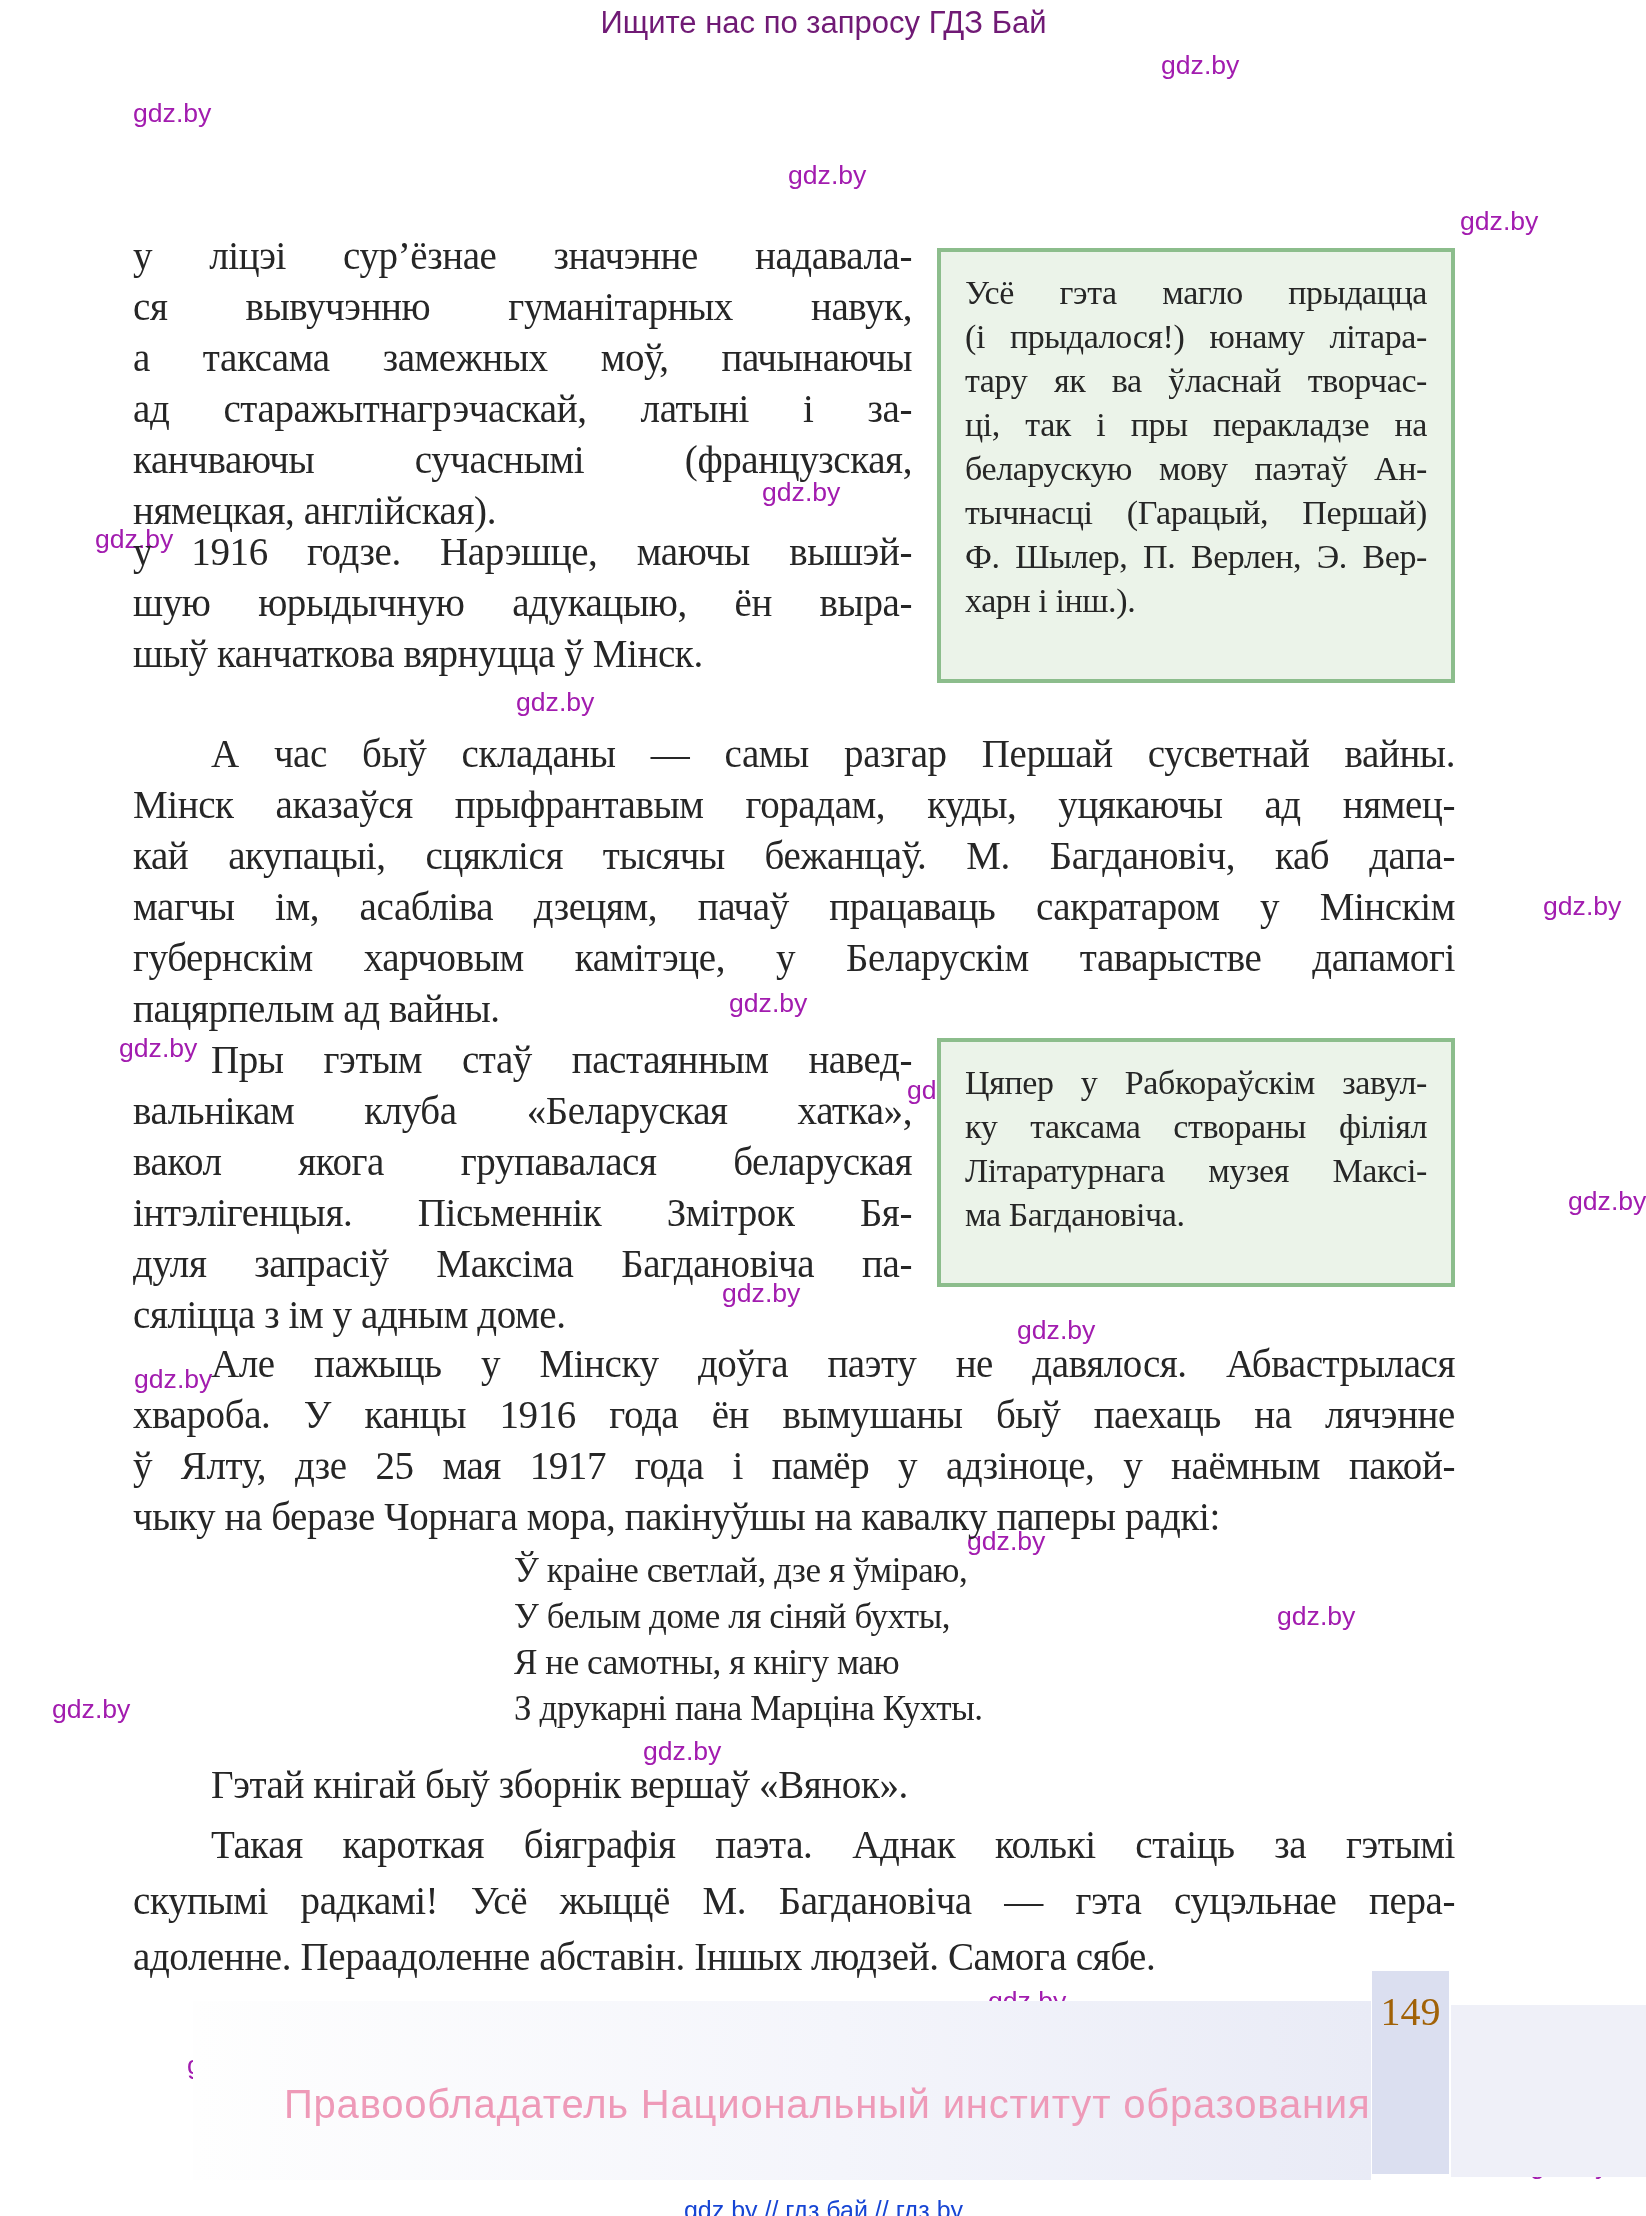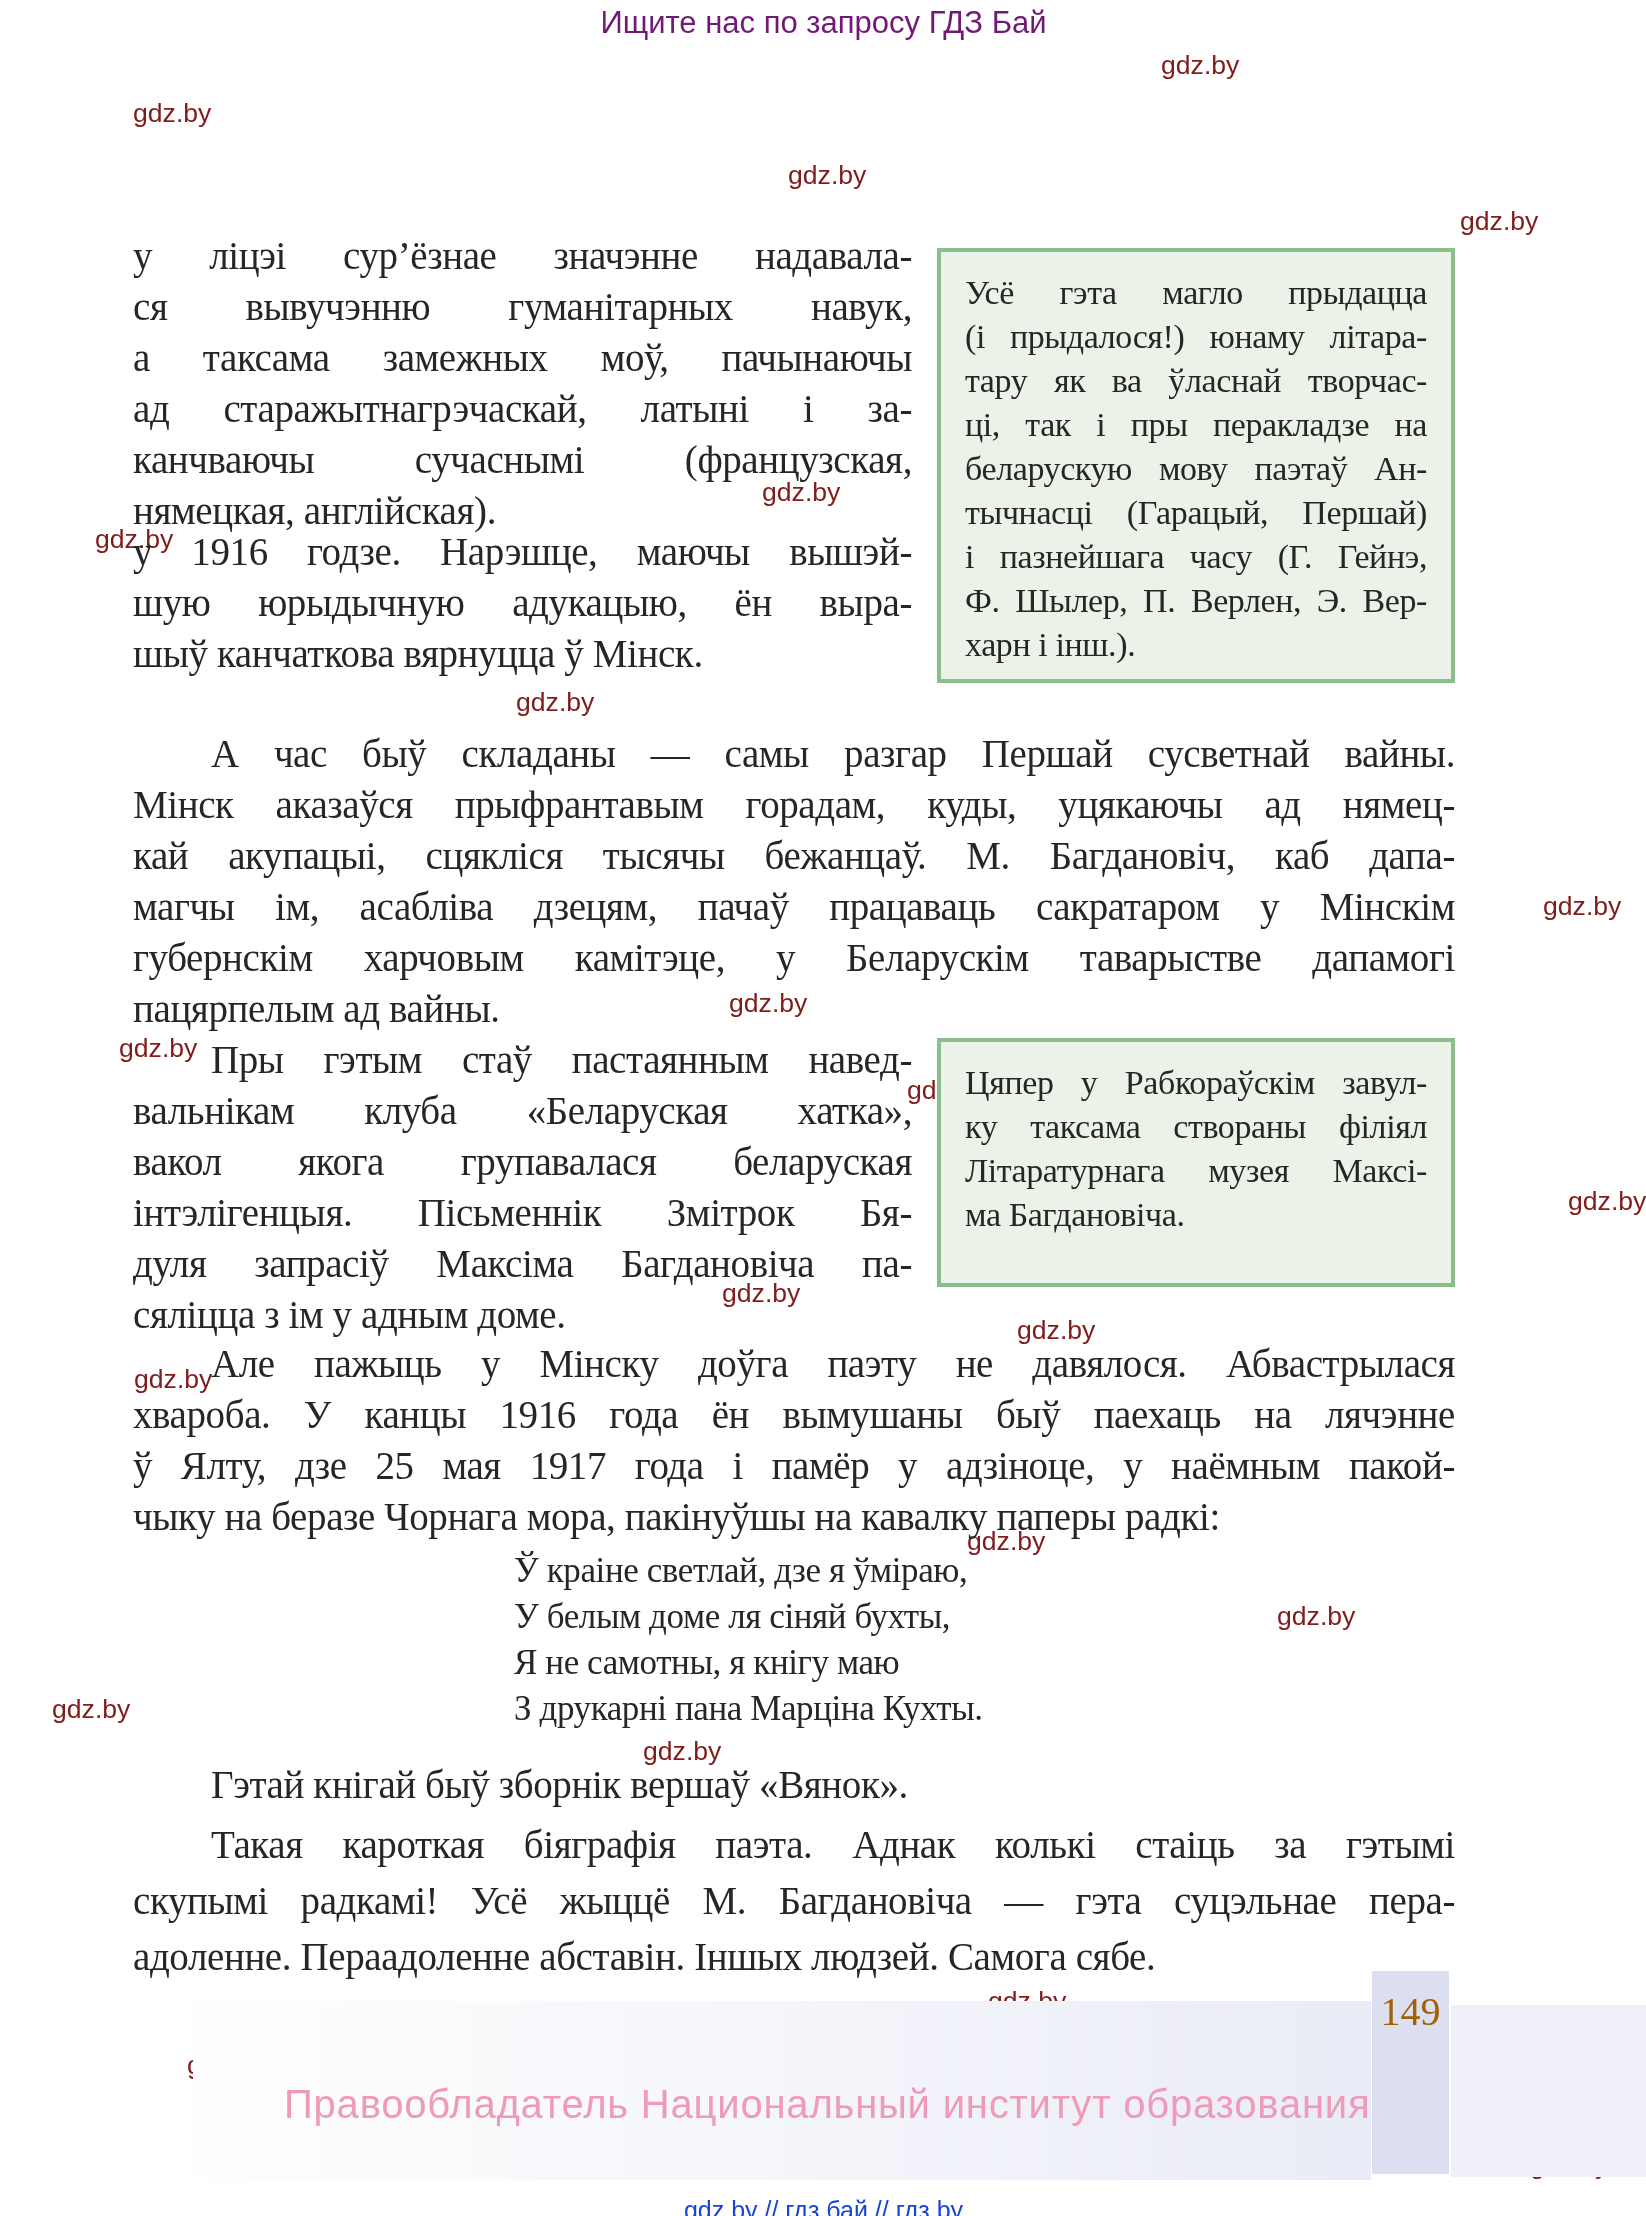--- a/index.html
+++ b/index.html
@@ -8,21 +8,21 @@
     font-family:"Liberation Serif","DejaVu Serif",serif;overflow:hidden;
   }
   
   #promo{
     position:absolute;top:4.8px;left:50%;transform:translateX(-50%);
     font-family:"Liberation Sans","DejaVu Sans",sans-serif;
     font-size:31px;color:#701a75;white-space:nowrap;
   }
   .wm{
     position:absolute;font-family:"Liberation Sans","DejaVu Sans",sans-serif;
-    font-size:26.6px;color:#7f1d1d;white-space:nowrap;
+    font-size:26.6px;color:#a21caf;white-space:nowrap;
   }
   
   .block{
     position:absolute;color:#262626;font-size:39px;line-height:51px;
     letter-spacing:-0.4px;
   }
   .block .line{text-align:justify;text-align-last:justify;}
   .block .line.last{text-align-last:left;}
   .block.indent .line.first{padding-left:78px;}
   .narrow{left:133px;width:779px;}
@@ -119,21 +119,20 @@
       <div class="line last">нямецкая, англійская).</div>
     </div>
 
   <div id="box1" class="greenbox">
       <div class="line first">Усё гэта магло прыдацца</div>
       <div class="line">(і прыдалося!) юнаму літара-</div>
       <div class="line">тару як ва ўласнай творчас-</div>
       <div class="line">ці, так і пры перакладзе на</div>
       <div class="line">беларускую мову паэтаў Ан-</div>
       <div class="line">тычнасці (Гарацый, Першай)</div>
-      <div class="line">і пазнейшага часу (Г. Гейнэ,</div>
       <div class="line">Ф. Шылер, П. Верлен, Э. Вер-</div>
       <div class="line last">харн і інш.).</div>
     </div>
 
   <div id="p2" class="block narrow indent">
       <div class="line">у 1916 годзе. Нарэшце, маючы вышэй-</div>
       <div class="line">шую юрыдычную адукацыю, ён выра-</div>
       <div class="line last">шыў канчаткова вярнуцца ў Мінск.</div>
     </div>
 

